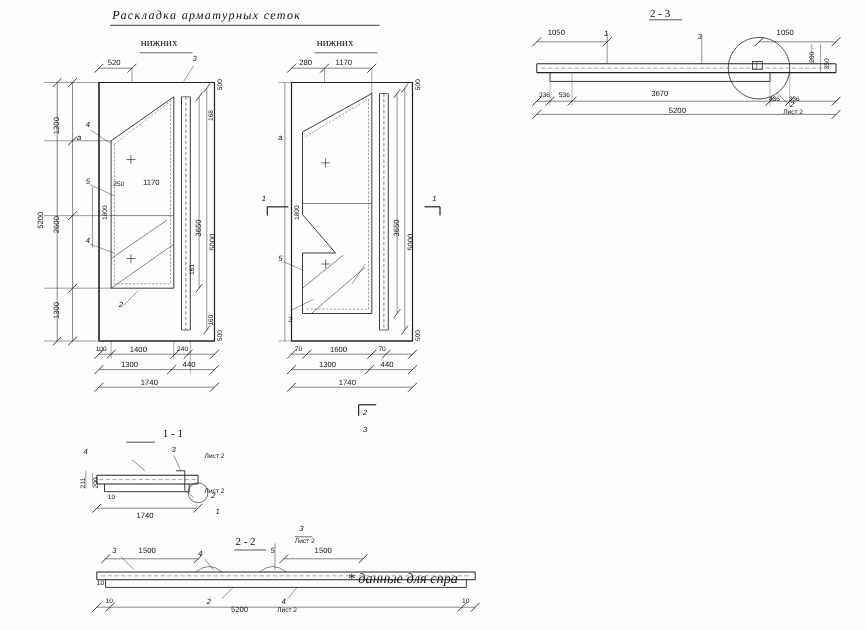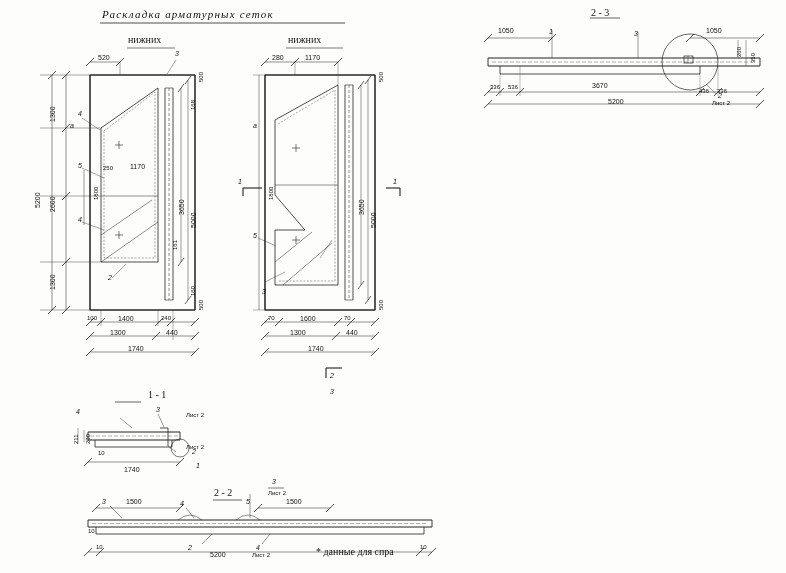--- a/index.html
+++ b/index.html
@@ -47,22 +47,22 @@
   .sub-title {
     font-family: "Liberation Serif", serif;
     font-size: 10px;
   }
   .sect-title {
     font-family: "Liberation Serif", serif;
     font-size: 10px;
   }
   .note {
     font-family: "Liberation Serif", serif;
-    font-size: 10px;
-    margin-top: 28px;
+    font-style: italic;
+    font-size: 13px;
   }
 </style>
 </head>
 <body>
 
 <div id="sheet">
 
   <svg id="drawing" viewBox="0 0 786 573">
     <g stroke="#222" fill="none" stroke-width="0.7">
 

